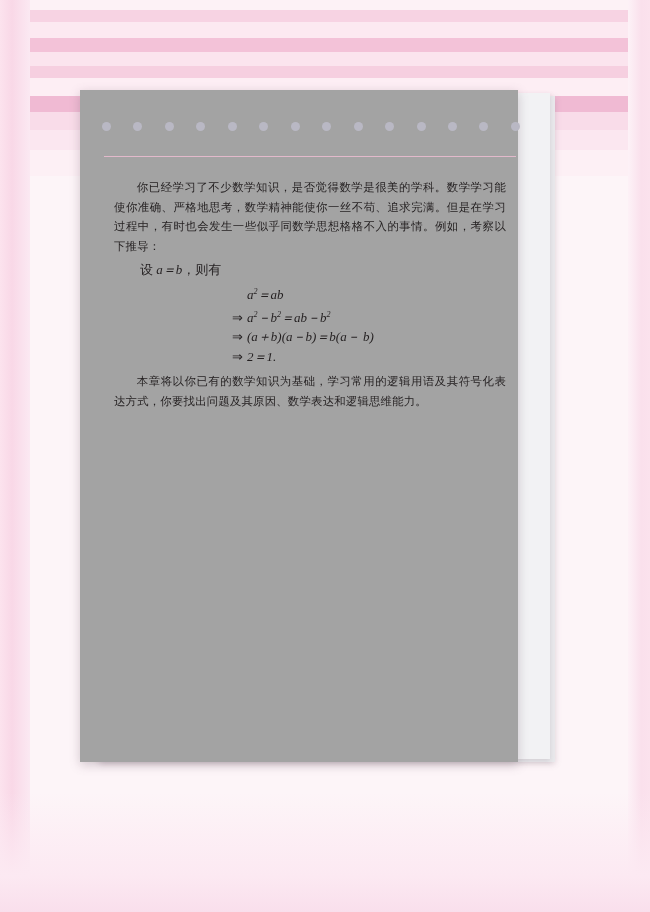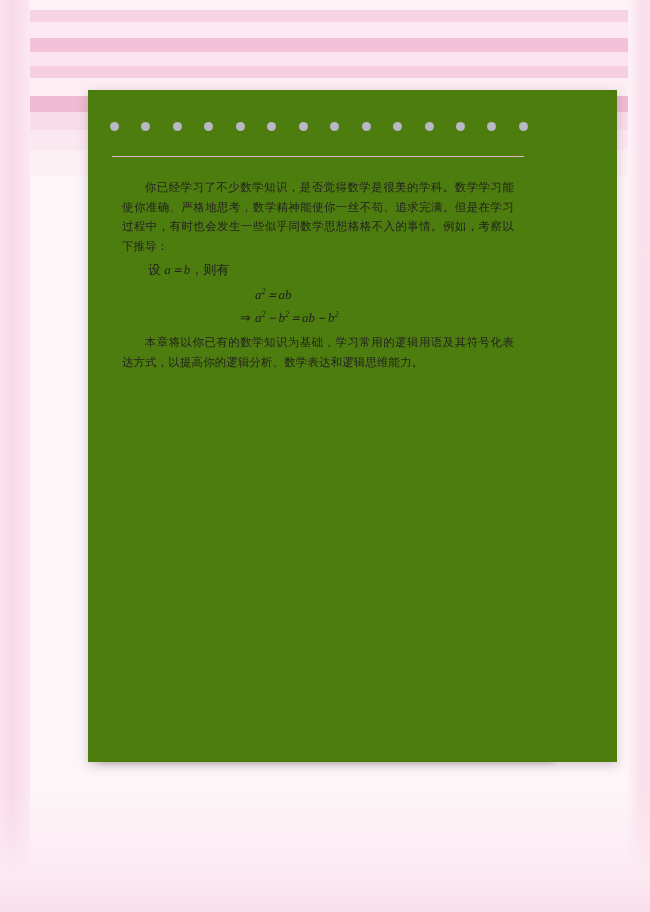--- a/index.html
+++ b/index.html
@@ -80,25 +80,25 @@
     top: 93px;
     width: 455px;
     height: 666px;
     background: #f2f2f4;
     box-shadow: 0 2px 5px rgba(120,100,115,0.2);
   }
 
   
   .sheet {
     position: absolute;
-    left: 88px;
+    left: 80px;
     top: 90px;
-    width: 529px;
+    width: 438px;
     height: 672px;
-    background: #4d7c0f;
+    background: #a3a3a3;
     box-shadow: 0 3px 10px rgba(110,90,105,0.3);
   }
 
   
   .dot-row {
     position: absolute;
     left: 22px;
     top: 32px;
     width: 418px;
     display: flex;
@@ -212,18 +212,24 @@
       <span>设 </span><span class="ital">a＝b</span><span>，则有</span>
     </div>
 
     <div class="derivation">
       <div class="line">
         <span class="arrow"></span><span><em>a</em><sup>2</sup>＝<em>ab</em></span>
       </div>
       <div class="line">
         <span class="arrow">⇒</span><span><em>a</em><sup>2</sup>－<em>b</em><sup>2</sup>＝<em>ab</em>－<em>b</em><sup>2</sup></span>
       </div>
+      <div class="line">
+        <span class="arrow">⇒</span><span>(<em>a</em>＋<em>b</em>)(<em>a</em>－<em>b</em>)＝<em>b</em>(<em>a</em>－ <em>b</em>)</span>
+      </div>
+      <div class="line">
+        <span class="arrow">⇒</span><span>2＝1.</span>
+      </div>
     </div>
 
-    <p class="para">本章将以你已有的数学知识为基础，学习常用的逻辑用语及其符号化表达方式，以提高你的逻辑分析、数学表达和逻辑思维能力。</p>
+    <p class="para">本章将以你已有的数学知识为基础，学习常用的逻辑用语及其符号化表达方式，你要找出问题及其原因、数学表达和逻辑思维能力。</p>
 
   </div>
 </div>
 
 </body></html>

